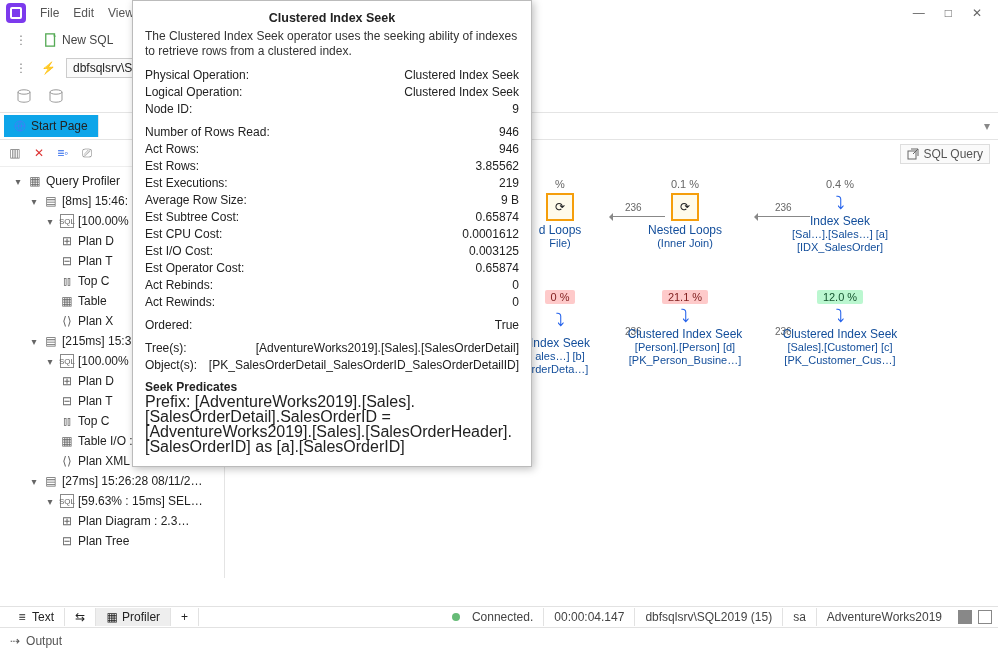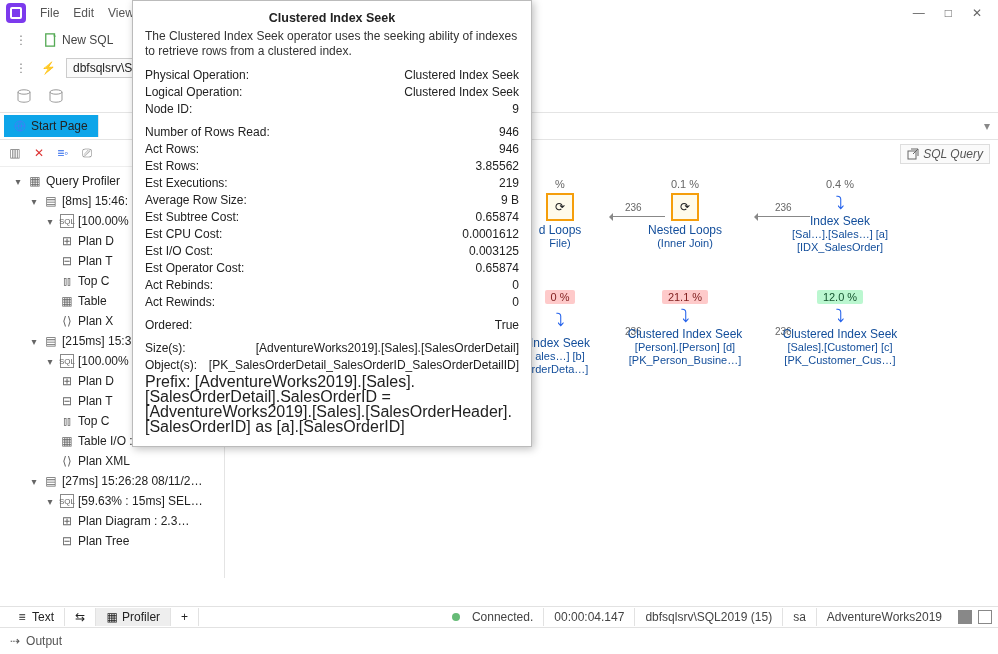--- a/index.html
+++ b/index.html
@@ -23,21 +23,21 @@
   .left-pane { width:225px; border-right:1px solid #e4e4e4; display:flex; flex-direction:column; }
   .left-tools { display:flex; align-items:center; gap:6px; padding:4px 6px; border-bottom:1px solid #eee;}
   .left-tools .sq{ width:18px;height:18px;display:flex;align-items:center;justify-content:center;color:#777;}
   .sq.red{color:#d33;} .sq.blue{color:#2563eb;}
   .tree { padding:4px 2px 4px 0; overflow:hidden; }
   .tree-row { display:flex; align-items:center; gap:4px; height:20px; white-space:nowrap; padding-right:4px;}
   .tree-row .exp { width:12px; text-align:center; color:#666; cursor:default; font-size:10px;}
   .tree-row .ic { width:14px; height:14px; display:flex; align-items:center; justify-content:center; color:#666;}
   .indent1{padding-left:12px;} .indent2{padding-left:28px;} .indent3{padding-left:44px;} .indent4{padding-left:60px;}
   .right-pane { flex:1; position:relative; background:#fff; }
-  .right-header { display:flex; justify-content:flex-end; padding:4px 8px;font-style:italic; }
+  .right-header { display:flex; justify-content:flex-end; padding:4px 8px; }
   .sql-chip { display:flex; align-items:center; gap:4px; padding:2px 6px; border:1px solid #ddd; background:#fafafa; color:#555;}
   .plan-canvas { position:absolute; inset:0; top:30px; }
   .op-node { position:absolute; width:150px; text-align:center; }
   .pct { font-size:11px; color:#666; margin-bottom:3px;}
   .badge { display:inline-block; padding:1px 6px; border-radius:2px; font-size:11px; margin-bottom:2px;}
   .badge.red{background:#fecaca;color:#7f1d1d;} .badge.green{background:#bbf7d0;color:#14532d;}
   .op-icon { width:28px;height:28px;margin:0 auto 2px; border:2px solid #2563eb; display:flex;align-items:center;justify-content:center;}
   .op-icon.orange{border-color:#f59e0b;background:#fffbeb;}
   .op-title { color:#134e9b; font-size:12px; line-height:14px;}
   .op-sub { color:#134e9b; font-size:11px; line-height:13px;}
@@ -371,28 +371,29 @@
       </div>
       <div class="kv-row" style="margin-bottom: 6px;">
         <span class="k">Act Rewinds:</span>
         <span class="v">0</span>
       </div>
       <div class="kv-row" style="margin-bottom: 6px;">
         <span class="k">Ordered:</span>
         <span class="v">True</span>
       </div>
       <div class="kv-row">
-        <span class="k">Size(s):</span>
+        <span class="k">Tree(s):</span>
         <span class="v">[AdventureWorks2019].[Sales].[SalesOrderDetail]</span>
       </div>
       <div class="kv-row">
         <span class="k">Object(s):</span>
         <span class="v">[PK_SalesOrderDetail_SalesOrderID_SalesOrderDetailID]</span>
       </div>
     </div>
+  <div class="seek-h">Seek Predicates</div>
   <div class="seek-txt">Prefix: [AdventureWorks2019].[Sales].[SalesOrderDetail].SalesOrderID = [AdventureWorks2019].[Sales].[SalesOrderHeader].[SalesOrderID] as [a].[SalesOrderID]</div>
 </div>
 
 <div class="statusbar">
   <div class="tab">
       <span class="lt-icon">≡</span>
       <span>Text</span>
     </div>
   <div class="tab">
       <span>⇆</span>

